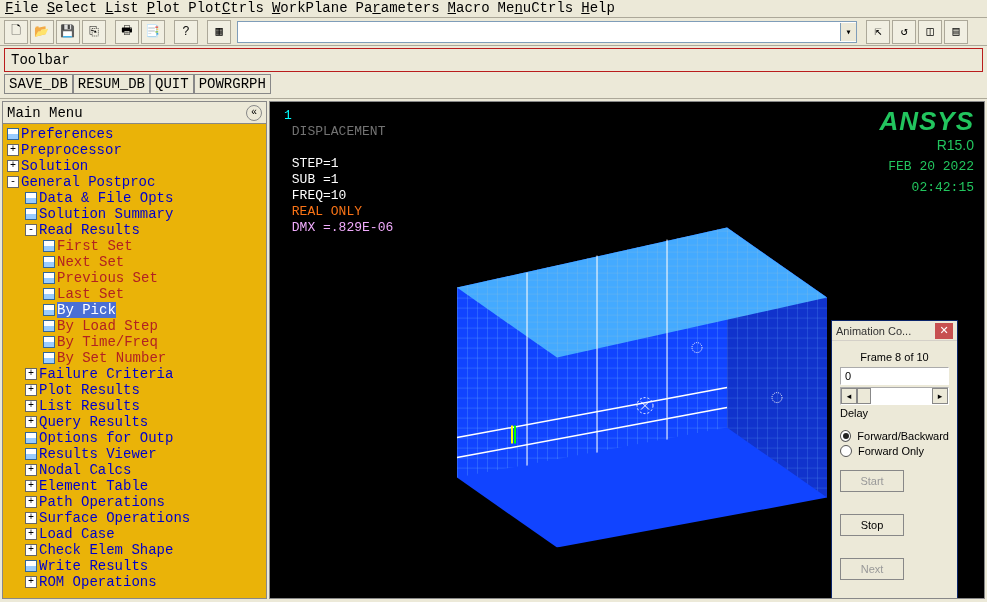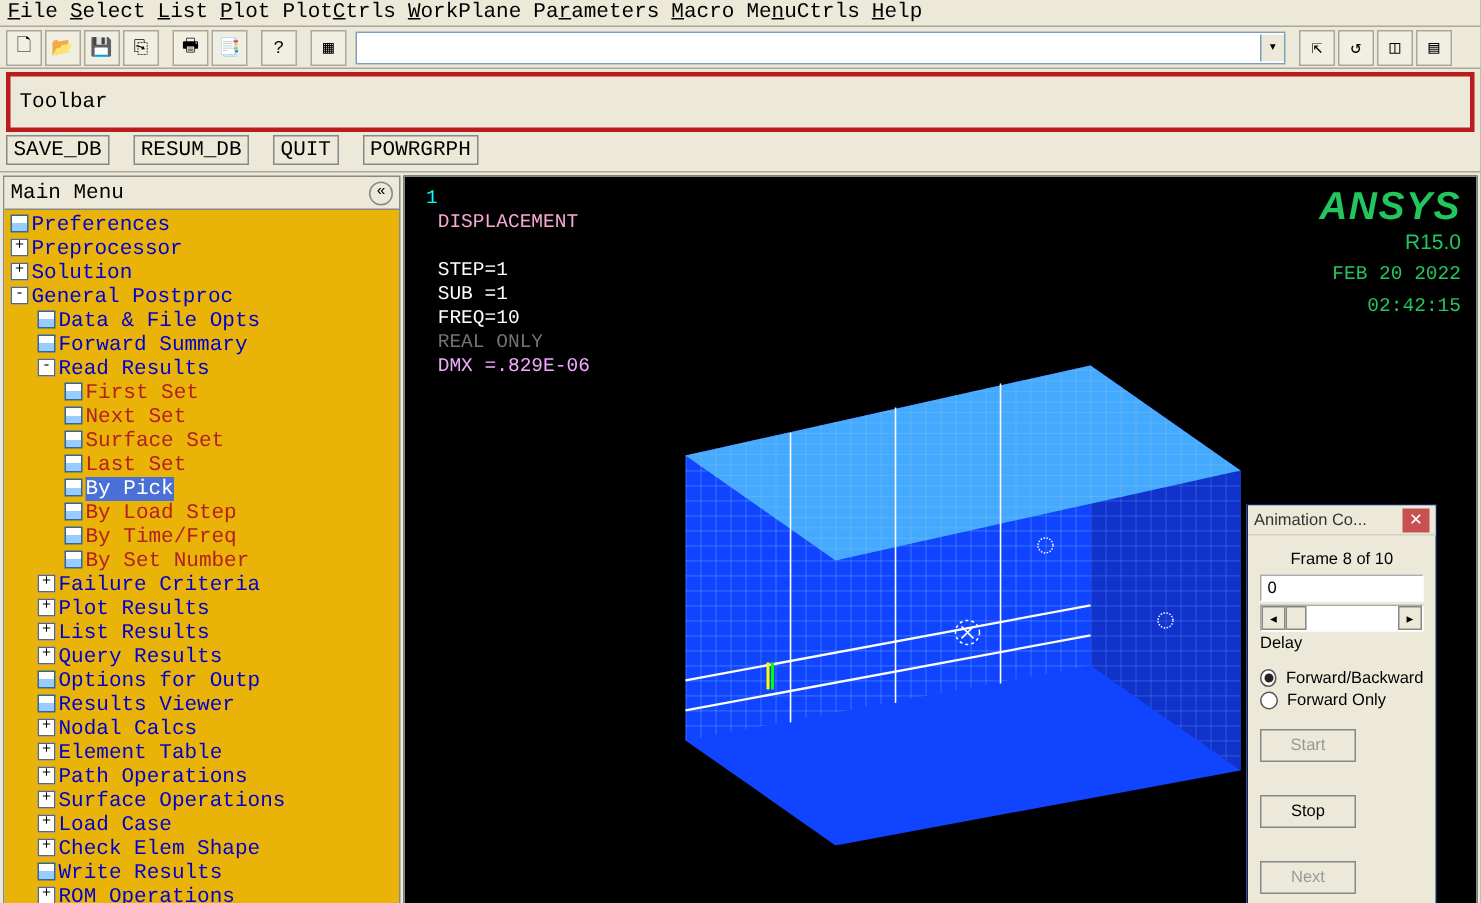--- a/index.html
+++ b/index.html
@@ -6,22 +6,22 @@
 *{box-sizing:border-box}
 .app{width:987px;height:602px;position:relative;background:#ece9d8}
 .menubar{display:flex;gap:4px;padding:0 3px;height:18px;font-family:"Courier New",monospace;font-size:14px;border-bottom:1px solid #aca899}
 .menubar span{padding:0 2px;cursor:default}
 .menubar span u{text-decoration:underline}
 .iconbar{height:28px;display:flex;align-items:center;padding:2px 4px;gap:2px;border-bottom:1px solid #aca899;background:#ece9d8}
 .iconbtn{width:24px;height:24px;border:1px solid #aca899;background:#f1efe2;display:flex;align-items:center;justify-content:center;font-size:12px}
 .sep{width:5px}
 .dropdown{flex:1;max-width:620px;height:22px;border:1px solid #7f9db9;background:#fff;margin-left:4px;display:flex;align-items:center}
 .dropdown .arr{margin-left:auto;width:16px;height:18px;background:#ece9d8;border-left:1px solid #7f9db9;display:flex;align-items:center;justify-content:center;font-size:10px}
-.tbrow{height:40px;border:3px solid #b91c1c;margin:2px 4px 0 4px;padding:1px 6px;font-size:14px;background:#ece9d8;display:flex;align-items:center}
-.btnrow{display:flex;gap:16px;padding:2px 4px 4px 4px;border-bottom:1px solid #aca899}
+.tbrow{height:24px;border:1px solid #b91c1c;margin:2px 4px 0 4px;padding:1px 6px;font-size:14px;background:#ece9d8;display:flex;align-items:center}
+.btnrow{display:flex;gap:0;padding:2px 4px 4px 4px;border-bottom:1px solid #aca899}
 .btnrow button{font-family:"Courier New",monospace;font-size:14px;padding:1px 4px;border:1px solid #888;background:#ece9d8;margin-right:0}
 .body{display:flex;height:calc(602px - 18px - 28px - 26px - 28px);}
 .sidebar{width:265px;display:flex;flex-direction:column;border:1px solid #888;margin:2px}
 .sidehead{height:22px;background:#ece9d8;border-bottom:1px solid #888;display:flex;align-items:center;padding:0 4px;font-size:14px;font-family:"Courier New",monospace}
 .sidehead .coll{margin-left:auto;width:16px;height:16px;border:1px solid #888;border-radius:50%;display:flex;align-items:center;justify-content:center;font-size:10px}
 .tree{flex:1;background:#eab308;overflow-y:auto;overflow-x:hidden;font-family:"Courier New",monospace;font-size:14px;line-height:16px;padding:2px 0;position:relative}
 .tree::-webkit-scrollbar{width:16px}
 .tree::-webkit-scrollbar-track{background:#f1efe2;border:1px solid #d4d0c8}
 .tree::-webkit-scrollbar-thumb{background:#c8c4b8;border:1px solid #888}
 .node{white-space:nowrap;padding:0 2px;cursor:default}
@@ -111,25 +111,25 @@
       <div class="sidehead">
         <span>Main Menu</span>
         <span class="coll">«</span>
       </div>
       <div class="tree" id="tree">
           <div class="node d0"><span class="ico grid"></span><span class="lbl blue">Preferences</span></div>
           <div class="node d0"><span class="ico">+</span><span class="lbl blue">Preprocessor</span></div>
           <div class="node d0"><span class="ico">+</span><span class="lbl blue">Solution</span></div>
           <div class="node d0"><span class="ico">-</span><span class="lbl blue">General Postproc</span></div>
           <div class="node d1"><span class="ico grid"></span><span class="lbl blue">Data &amp; File Opts</span></div>
-          <div class="node d1"><span class="ico grid"></span><span class="lbl blue">Forward Summary</span></div>
+          <div class="node d1"><span class="ico grid"></span><span class="lbl blue">Solution Summary</span></div>
           <div class="node d1"><span class="ico">-</span><span class="lbl blue">Read Results</span></div>
           <div class="node d2"><span class="ico grid"></span><span class="lbl red">First Set</span></div>
           <div class="node d2"><span class="ico grid"></span><span class="lbl red">Next Set</span></div>
-          <div class="node d2"><span class="ico grid"></span><span class="lbl red">Surface Set</span></div>
+          <div class="node d2"><span class="ico grid"></span><span class="lbl red">Previous Set</span></div>
           <div class="node d2"><span class="ico grid"></span><span class="lbl red">Last Set</span></div>
           <div class="node d2 sel"><span class="ico grid"></span><span class="lbl red">By Pick</span></div>
           <div class="node d2"><span class="ico grid"></span><span class="lbl red">By Load Step</span></div>
           <div class="node d2"><span class="ico grid"></span><span class="lbl red">By Time/Freq</span></div>
           <div class="node d2"><span class="ico grid"></span><span class="lbl red">By Set Number</span></div>
           <div class="node d1"><span class="ico">+</span><span class="lbl blue">Failure Criteria</span></div>
           <div class="node d1"><span class="ico">+</span><span class="lbl blue">Plot Results</span></div>
           <div class="node d1"><span class="ico">+</span><span class="lbl blue">List Results</span></div>
           <div class="node d1"><span class="ico">+</span><span class="lbl blue">Query Results</span></div>
           <div class="node d1"><span class="ico grid"></span><span class="lbl blue">Options for Outp</span></div>
@@ -140,26 +140,26 @@
           <div class="node d1"><span class="ico">+</span><span class="lbl blue">Surface Operations</span></div>
           <div class="node d1"><span class="ico">+</span><span class="lbl blue">Load Case</span></div>
           <div class="node d1"><span class="ico">+</span><span class="lbl blue">Check Elem Shape</span></div>
           <div class="node d1"><span class="ico grid"></span><span class="lbl blue">Write Results</span></div>
           <div class="node d1"><span class="ico">+</span><span class="lbl blue">ROM Operations</span></div>
         </div>
     </div>
 
     <div class="viewport">
       <div class="vpinfo"><span style="color:#0ff">1</span>
- <span style="color:#f9a8d4">DISPLACEMENT</span>
+ <span style="color:#737373">DISPLACEMENT</span>
 
  <span style="color:#fff">STEP=1</span>
  <span style="color:#fff">SUB =1</span>
  <span style="color:#fff">FREQ=10</span>
- <span style="color:#737373">REAL ONLY</span>
+ <span style="color:#f97316">REAL ONLY</span>
  <span style="color:#f0abfc">DMX =.829E-06</span></div>
 
       <div class="vpbrand">
         <div class="lg">ANSYS</div>
         <div class="rel">R15.0</div>
         <div class="dt">FEB 20 2022</div>
         <div class="dt">02:42:15</div>
       </div>
 
       <svg class="mesh" width="460" height="380" viewBox="0 0 460 380">

